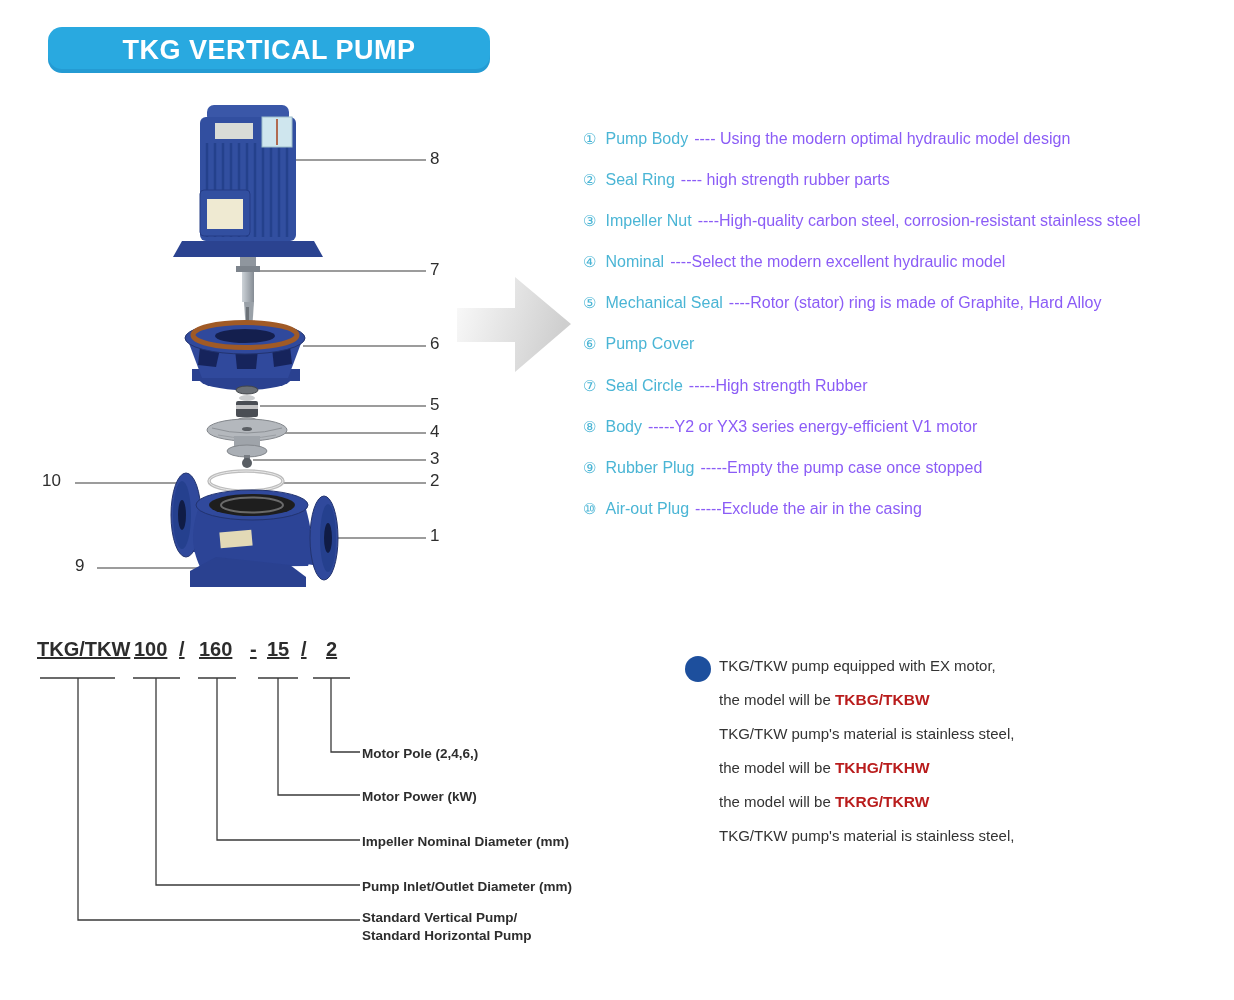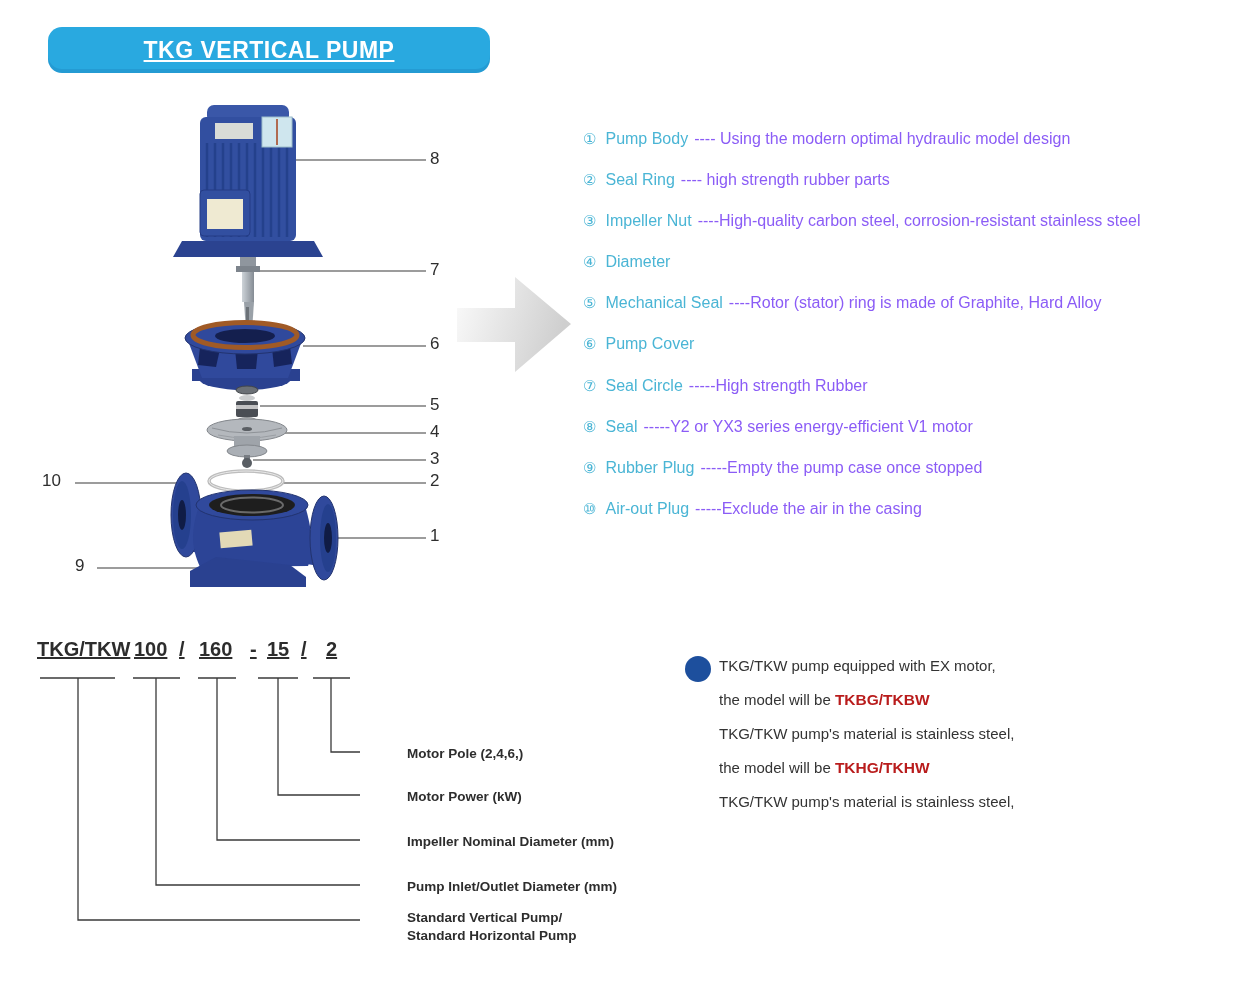--- a/index.html
+++ b/index.html
@@ -8,33 +8,33 @@
     font-family:"Liberation Sans", sans-serif;overflow:hidden;
   }
   
   .banner{
     position:absolute;left:48px;top:27px;width:442px;height:46px;
     background:#29a9e0;border-radius:14px;
     display:flex;align-items:center;justify-content:center;
     box-shadow:inset 0 -4px 0 rgba(0,60,120,0.12);
   }
   .banner span{
-    color:#ffffff;font-size:23px;font-weight:bold;letter-spacing:0.5px;text-decoration:underline;
+    color:#ffffff;font-size:27px;font-weight:bold;letter-spacing:0.5px;
   }
   
   .cnum{position:absolute;font-size:17px;color:#2e2e2e;line-height:18px;}
   
   .plist{position:absolute;left:583px;top:129px;width:648px;}
   .prow{display:flex;align-items:baseline;line-height:20.5px;margin-bottom:20.6px;white-space:nowrap;}
   .pnum{color:#4ab5d5;font-size:15px;margin-right:9px;}
   .pname{color:#4ab5d5;font-size:16px;text-align:center;}
   .pdesc{color:#8b5cf6;font-size:16px;margin-left:6px;}
   
   .mseg{position:absolute;top:638px;font-size:20px;font-weight:bold;color:#2d2d2d;text-decoration:underline;}
-  .mlabel{position:absolute;left:362px;font-size:13.5px;font-weight:600;color:#2d2d2d;line-height:17px;white-space:nowrap;margin-left:45px;}
+  .mlabel{position:absolute;left:362px;font-size:13.5px;font-weight:600;color:#2d2d2d;line-height:17px;white-space:nowrap;}
   
   .bullet{position:absolute;left:685px;top:656px;width:26px;height:26px;border-radius:50%;background:#1d4f9d;}
   .notes{position:absolute;left:719px;top:655px;width:480px;}
   .nline{font-size:15px;color:#333333;line-height:21px;margin-bottom:13px;white-space:nowrap;}
   .nline:nth-child(7){margin-bottom:4px;}
   .nmodel{font-weight:bold;font-size:15.5px;color:#b91c1c;}
   svg{position:absolute;}
 </style>
 </head>
 <body>
@@ -188,39 +188,40 @@
       <span class="pname">Seal Ring</span>
       <span class="pdesc">---- high strength rubber parts</span>
     </div>
     <div class="prow">
       <span class="pnum">③</span>
       <span class="pname">Impeller Nut</span>
       <span class="pdesc">----High-quality carbon steel, corrosion-resistant stainless steel</span>
     </div>
     <div class="prow">
       <span class="pnum">④</span>
-      <span class="pname">Diameter</span>
+      <span class="pname">Nominal</span>
+      <span class="pdesc">----Select the modern excellent hydraulic model</span>
     </div>
     <div class="prow">
       <span class="pnum">⑤</span>
       <span class="pname">Mechanical Seal</span>
       <span class="pdesc">----Rotor (stator) ring is made of Graphite, Hard Alloy</span>
     </div>
     <div class="prow">
       <span class="pnum">⑥</span>
       <span class="pname">Pump Cover</span>
     </div>
     <div class="prow">
       <span class="pnum">⑦</span>
       <span class="pname">Seal Circle</span>
       <span class="pdesc">-----High strength Rubber</span>
     </div>
     <div class="prow">
       <span class="pnum">⑧</span>
-      <span class="pname">Seal</span>
+      <span class="pname">Body</span>
       <span class="pdesc">-----Y2 or YX3 series energy-efficient V1 motor</span>
     </div>
     <div class="prow">
       <span class="pnum">⑨</span>
       <span class="pname">Rubber Plug</span>
       <span class="pdesc">-----Empty the pump case once stopped</span>
     </div>
     <div class="prow">
       <span class="pnum">⑩</span>
       <span class="pname">Air-out Plug</span>
@@ -267,17 +268,20 @@
     <div class="nline">
       <span>the model will be </span><span class="nmodel">TKBG/TKBW</span>
     </div>
     <div class="nline">
       <span>TKG/TKW pump's material is stainless steel,</span><span class="nmodel"></span>
     </div>
     <div class="nline">
       <span>the model will be </span><span class="nmodel">TKHG/TKHW</span>
     </div>
     <div class="nline">
+      <span>the model will be </span><span class="nmodel">TKRG/TKRW</span>
+    </div>
+    <div class="nline">
       <span>TKG/TKW pump's material is stainless steel,</span><span class="nmodel"></span>
     </div>
   </div>
 
 </div>
 
 </body></html>

